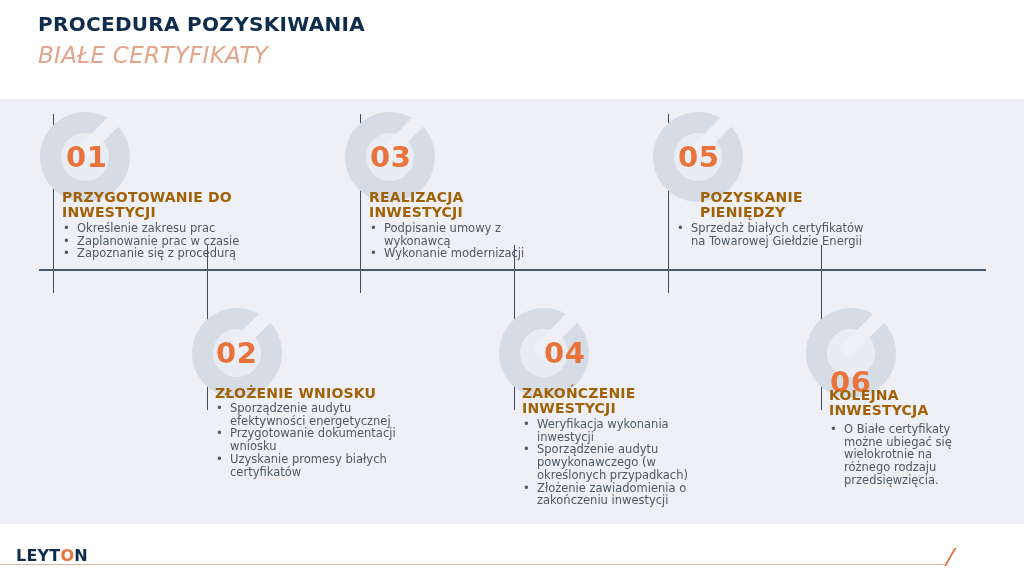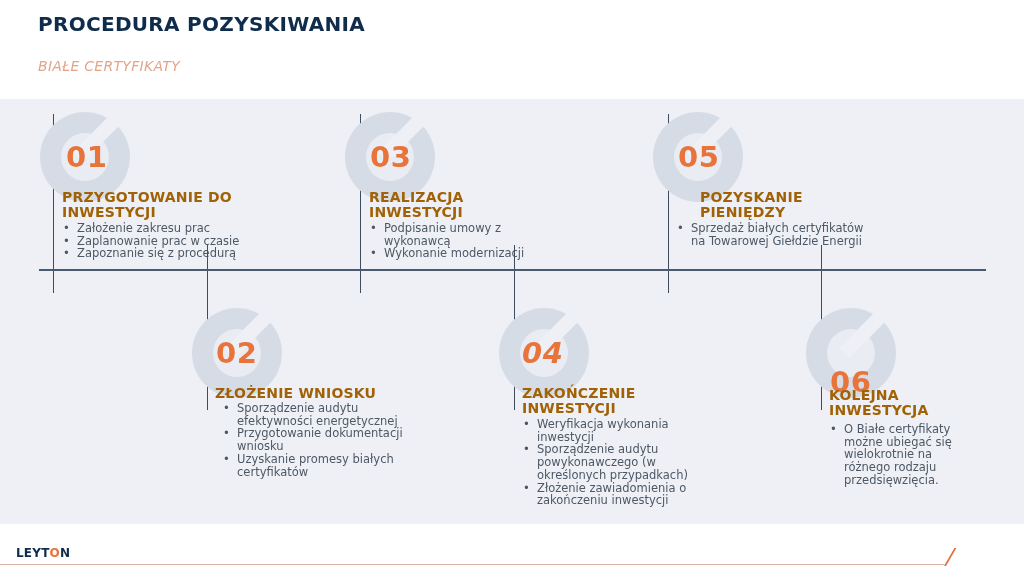--- a/index.html
+++ b/index.html
@@ -5,23 +5,23 @@
     * { box-sizing: border-box; margin: 0; padding: 0; }
     html, body { width: 1024px; height: 576px; overflow: hidden; background: #ffffff; }
     body { position: relative; font-family: "DejaVu Sans", "Liberation Sans", sans-serif; }
 
     .title {
       position: absolute; left: 38px; top: 12px;
       font-family: "DejaVu Sans", sans-serif; font-weight: bold;
       font-size: 20px; letter-spacing: 0.3px; color: #0f2c4c;
     }
     .subtitle {
-      position: absolute; left: 38px; top: 58px;
+      position: absolute; left: 38px; top: 42px;
       font-family: "DejaVu Sans", sans-serif; font-style: italic;
-      font-size: 14px; font-weight: 300; color: #e3a58a; letter-spacing: 0.3px;
+      font-size: 23px; font-weight: 300; color: #e3a58a; letter-spacing: 0.3px;
     }
 
     .panel {
       position: absolute; left: 0; top: 99px; width: 1024px; height: 425px;
       background: #eef0f5;
     }
 
     .timeline {
       position: absolute; left: 39px; top: 269px; width: 947px; height: 2px;
       background: #4a5a6e;
@@ -56,21 +56,21 @@
       font-family: "DejaVu Sans", sans-serif; font-size: 11.5px; line-height: 12.7px;
       color: #4d5866;
     }
     .step-list li { position: relative; padding-left: 15px; }
     .step-list li::before {
       content: "•"; position: absolute; left: 1px; top: 0; color: #4d5866;
     }
 
     .footer-logo {
       position: absolute; left: 16px; top: 546px;
-      font-family: "DejaVu Sans", sans-serif; font-weight: bold; font-size: 12px;
+      font-family: "DejaVu Sans", sans-serif; font-weight: bold; font-size: 16px;
       color: #0f2c4c; letter-spacing: 0.2px;
     }
     .footer-logo .accent { color: #e8743b; }
     .footer-line {
       position: absolute; left: 0; top: 564px; width: 944px; height: 1px; background: #d7b6a8;
     }
     .footer-slash {
       position: absolute; left: 944px; top: 548px; width: 2px; height: 18px;
       background: #e0703a; transform: skewX(-30deg) ; transform-origin: bottom left;
     }
@@ -90,21 +90,21 @@
 <div class="vline" style="left:668px; top:114px; height:179px;"></div>
 <div class="vline" style="left:821px; top:245px; height:165px;"></div>
 
 <div class="ring" style="left:40px; top:112px;"></div>
 <div class="step-num" style="left:66px; top:140px;">01</div>
 <div class="step-title" style="left:62px; top:190px;">
   <div>PRZYGOTOWANIE DO</div>
   <div>INWESTYCJI</div>
 </div>
 <ul class="step-list" style="left:62px; top:222px; width:200px;">
-  <li>Założenie zakresu prac</li>
+  <li>Określenie zakresu prac</li>
   <li>Zaplanowanie prac w czasie</li>
   <li>Zapoznanie się z procedurą</li>
 </ul>
 
 <div class="ring" style="left:345px; top:112px;"></div>
 <div class="step-num" style="left:370px; top:140px;">03</div>
 <div class="step-title" style="left:369px; top:190px;">
   <div>REALIZACJA</div>
   <div>INWESTYCJI</div>
 </div>
@@ -123,28 +123,28 @@
   <li>Sprzedaż białych certyfikatów na Towarowej Giełdzie Energii</li>
 </ul>
 
 <div class="timeline"></div>
 
 <div class="ring" style="left:192px; top:308px;"></div>
 <div class="step-num" style="left:216px; top:336px;">02</div>
 <div class="step-title" style="left:215px; top:386px;">
   <div>ZŁOŻENIE WNIOSKU</div>
 </div>
-<ul class="step-list" style="left:222px; top:402px; width:195px;">
+<ul class="step-list" style="left:215px; top:402px; width:195px;">
   <li>Sporządzenie audytu efektywności energetycznej</li>
   <li>Przygotowanie dokumentacji wniosku</li>
   <li>Uzyskanie promesy białych certyfikatów</li>
 </ul>
 
 <div class="ring" style="left:499px; top:308px;"></div>
-<div class="step-num" style="left:522px; top:336px;font-style:italic;">04</div>
+<div class="step-num" style="left:544px; top:336px;">04</div>
 <div class="step-title" style="left:522px; top:386px;">
   <div>ZAKOŃCZENIE</div>
   <div>INWESTYCJI</div>
 </div>
 <ul class="step-list" style="left:522px; top:418px; width:200px;">
   <li>Weryfikacja wykonania inwestycji</li>
   <li>Sporządzenie audytu powykonawczego (w określonych przypadkach)</li>
   <li>Złożenie zawiadomienia o zakończeniu inwestycji</li>
 </ul>
 

